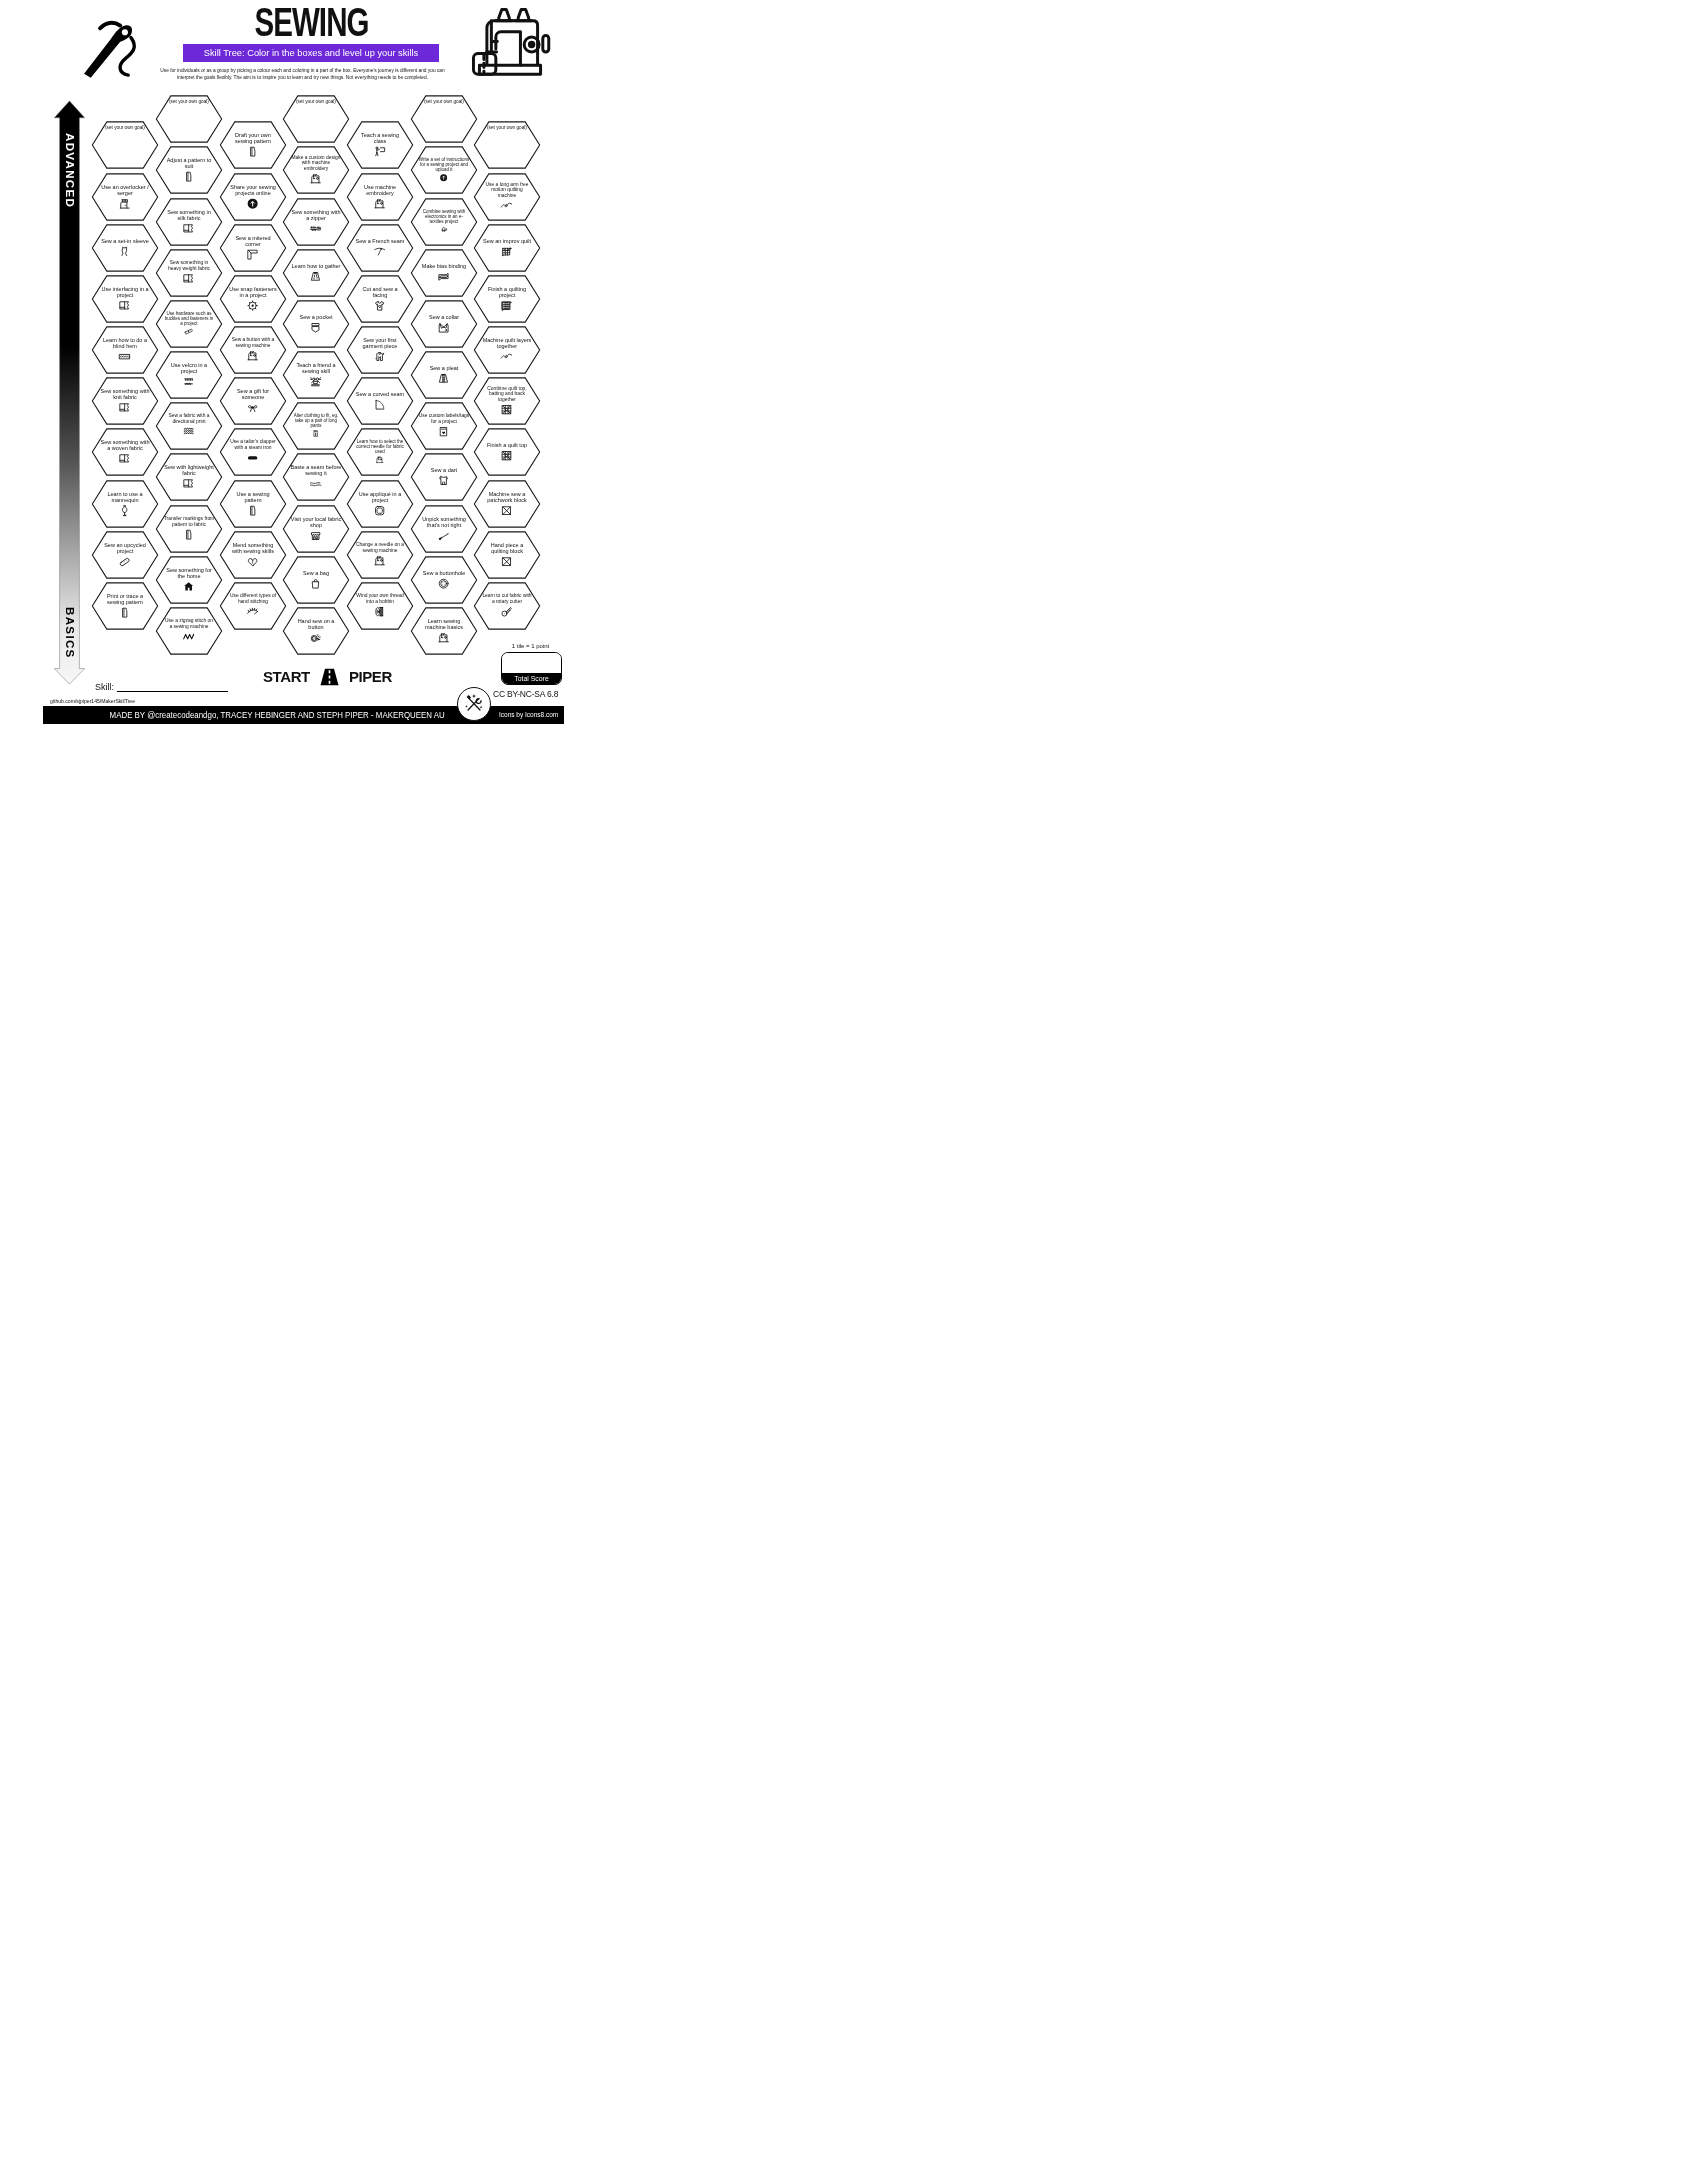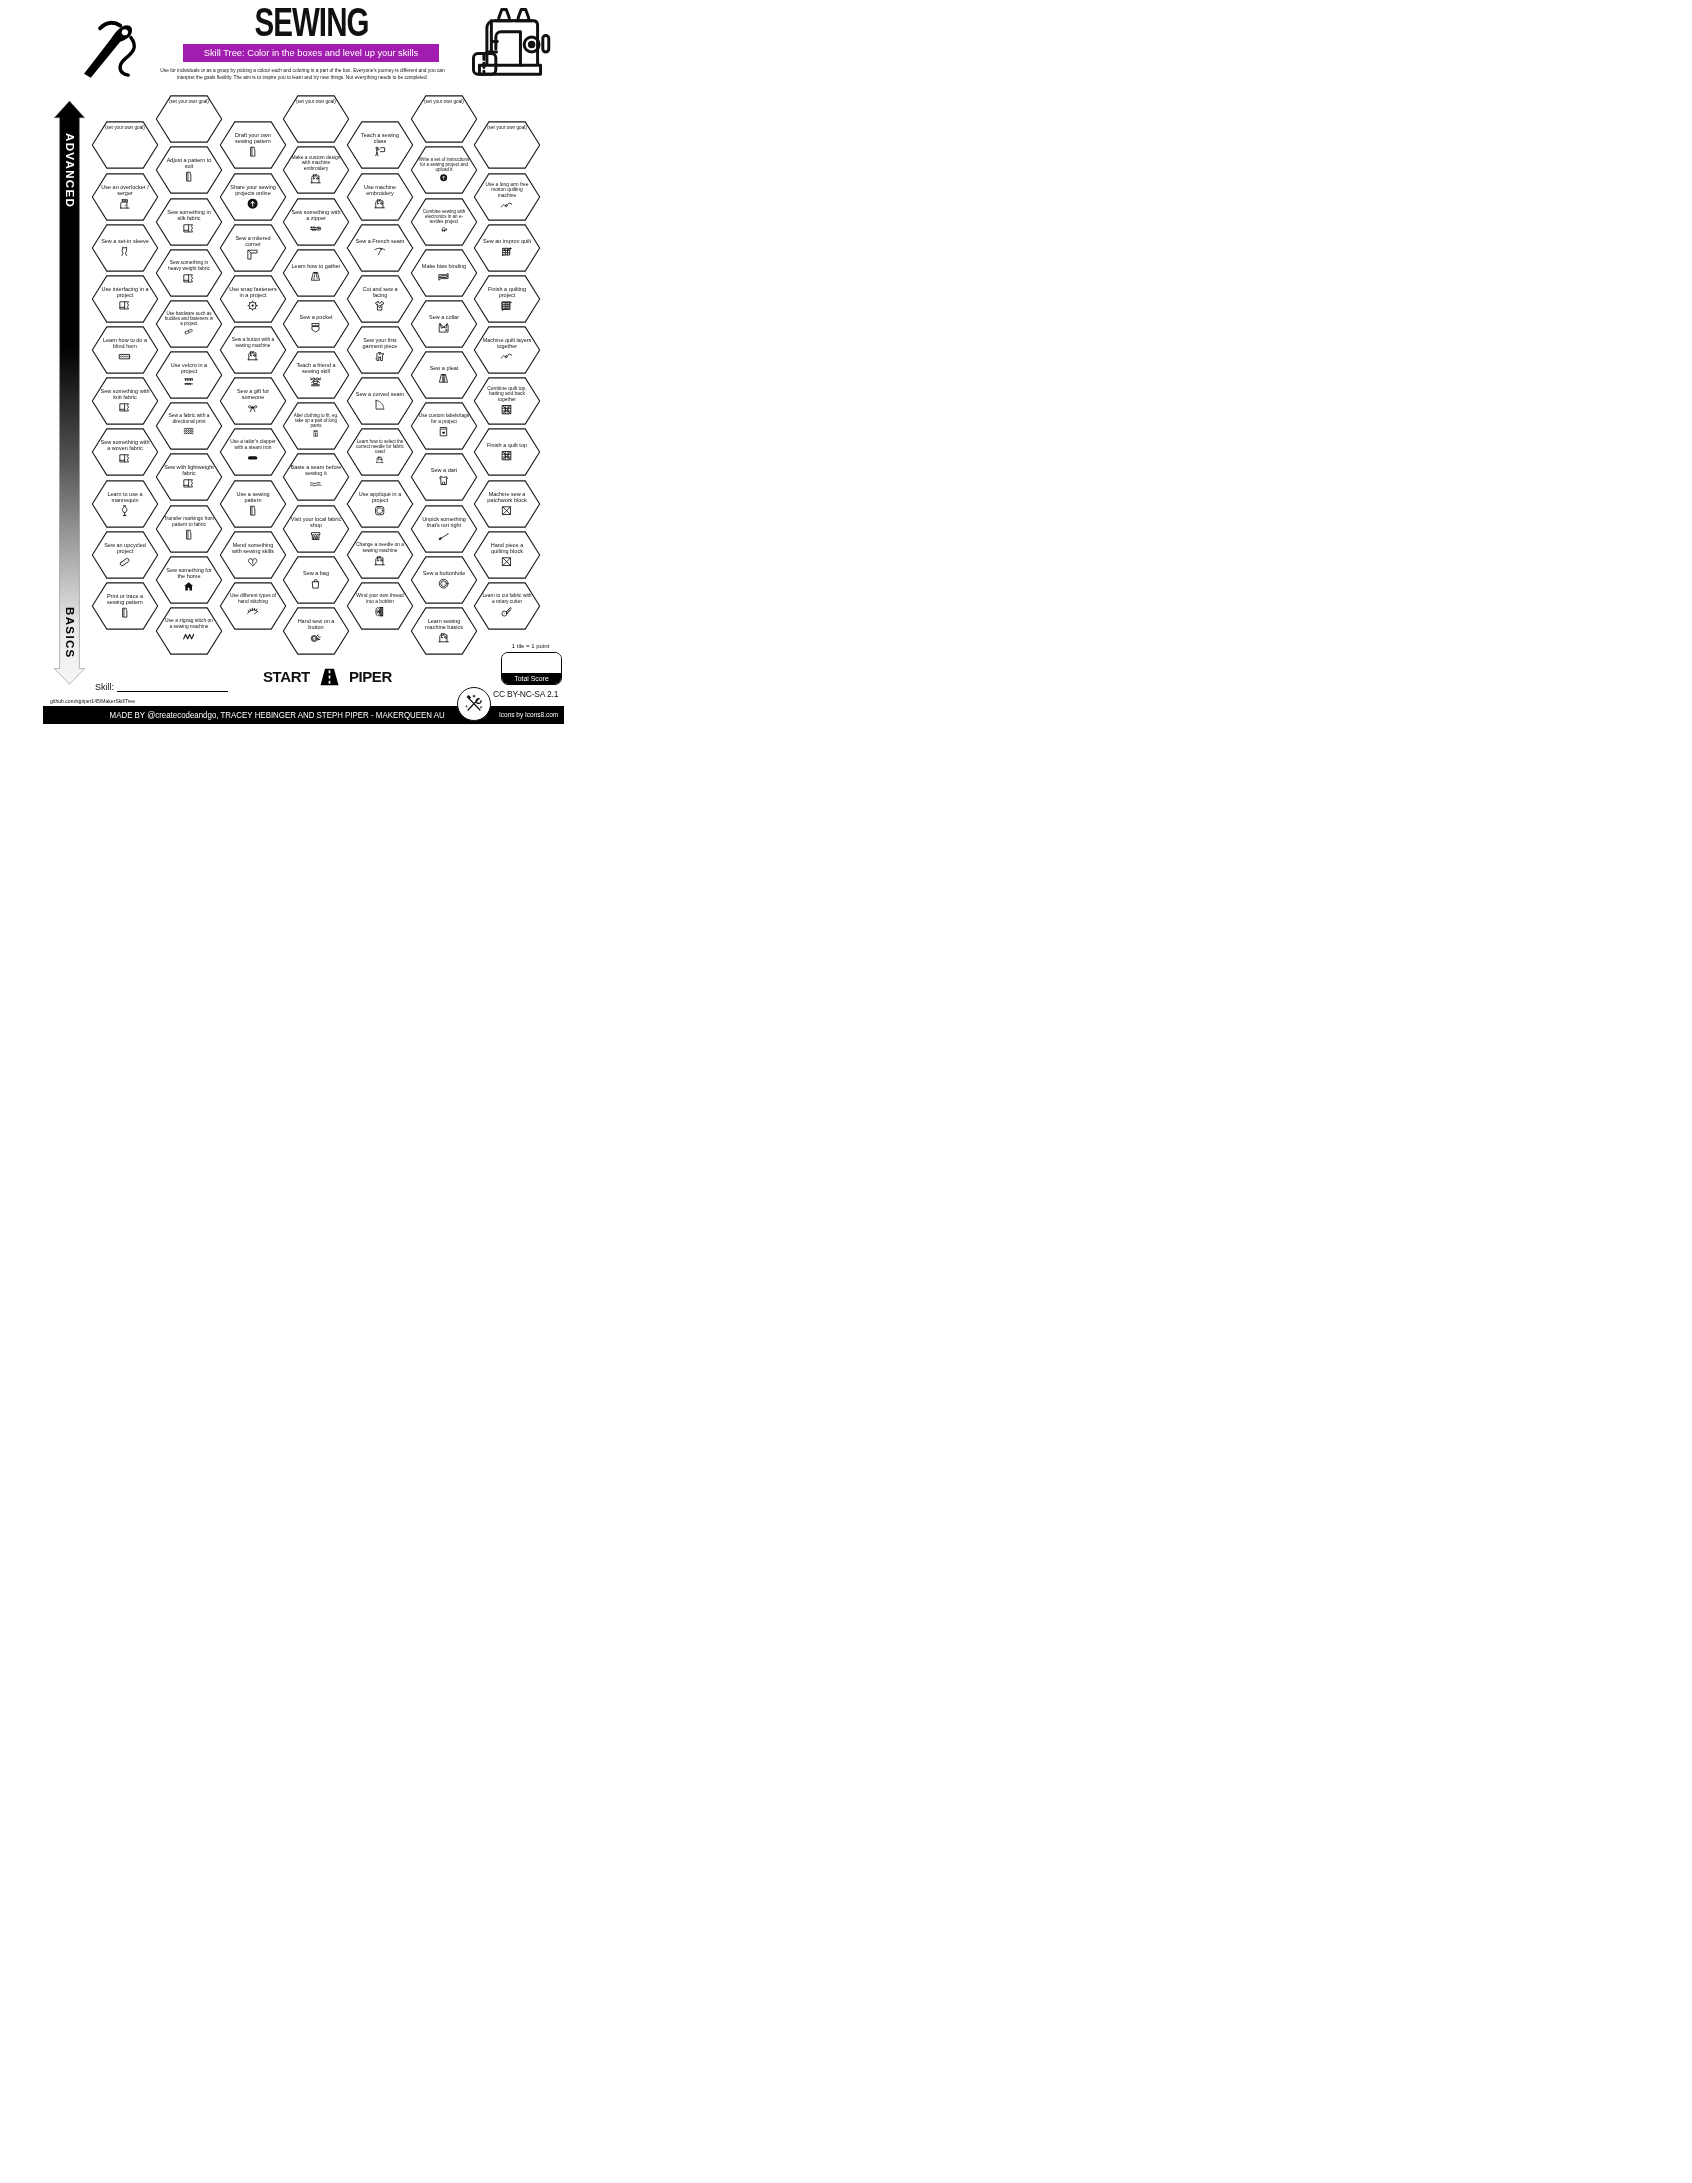--- a/index.html
+++ b/index.html
@@ -1,21 +1,21 @@
 <!DOCTYPE html>
 <html style="font-size:7.1px"><head>
 <meta charset="utf-8">
 <style>
   html,body{margin:0;padding:0;background:#fff;}
   .page{position:relative;width:564px;height:728px;background:#fff;overflow:hidden;
         font-family:"Liberation Sans",sans-serif;color:#111;}
   
   .title{position:absolute;left:187px;top:0;width:249px;height:44px;display:flex;align-items:center;justify-content:center;
          font-weight:bold;font-size:41px;letter-spacing:-1.3px;transform:scaleX(.72);transform-origin:50% 0;}
-  .banner{position:absolute;left:183px;top:44px;width:256px;height:18px;background:#a21caf;color:#fff;
+  .banner{position:absolute;left:183px;top:44px;width:256px;height:18px;background:#6d28d9;color:#fff;
           display:flex;align-items:center;justify-content:center;font-size:9.3px;}
   .instructions{position:absolute;left:147px;top:67px;width:311px;text-align:center;font-size:4.8px;line-height:1.55;}
   .instructions span{display:block;}
   .hdr-icon{position:absolute;}
   
   .axis-arrow{position:absolute;left:53px;top:100px;width:33px;height:585px;}
   .axis-label{position:absolute;left:60px;width:20px;display:flex;align-items:center;justify-content:center;
               writing-mode:vertical-rl;font-weight:bold;font-size:11.6px;letter-spacing:1.3px;}
   .axis-top{top:127px;height:87px;color:#fff;}
   .axis-bottom{top:602px;height:62px;color:#000;}
@@ -1189,17 +1189,17 @@
         <path d="M13 35 L33 14"></path>
           <path d="M33 14 a4.5 4.5 0 1 0 4 4"></path>
         <path d="M35 35 L15 14"></path>
           <path d="M15 14 l-3-3 2-2 3 3z" fill="#111"></path>
       </g>
       <path d="M24 6l1 2.4 2.4 1-2.4 1-1 2.4-1-2.4-2.4-1 2.4-1z" fill="#111"></path>
       <path d="M37 27l.8 2 2 .8-2 .8-.8 2-.8-2-2-.8 2-.8z" fill="#111"></path>
       <path d="M10 26l.7 1.7 1.7.7-1.7.7-.7 1.7-.7-1.7-1.7-.7 1.7-.7z" fill="#111"></path>
     </svg>
   </div>
-  <div class="license">CC BY-NC-SA 2.1</div>
+  <div class="license">CC BY-NC-SA 6.8</div>
   <div class="icons-credit">Icons by Icons8.com</div>
 
 </div>
 
 
 </body></html>

